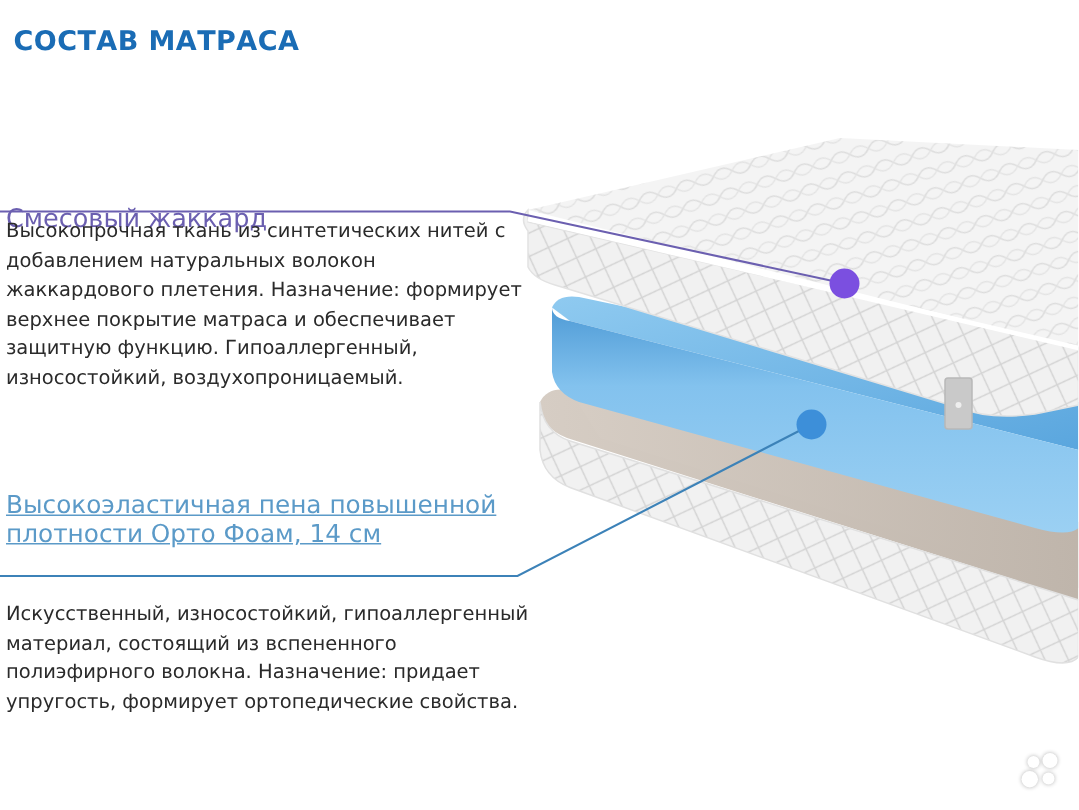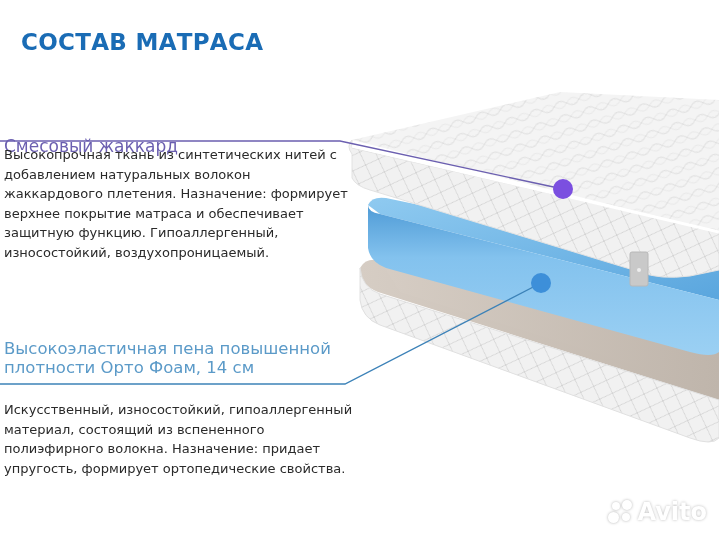--- a/index.html
+++ b/index.html
@@ -4,30 +4,30 @@
   <style>
     html, body { margin: 0; padding: 0; }
     body {
       width: 719px; height: 540px; position: relative; overflow: hidden;
       background: #ffffff;
       font-family: "DejaVu Sans", "Liberation Sans", sans-serif;
     }
     .title {
       position: absolute; left: 9px; top: 17px;
       font-family: "DejaVu Sans", sans-serif; font-weight: bold;
-      font-size: 23px; letter-spacing: 0.3px; color: #1a6cb5;
-      margin: 12px;
+      font-size: 18px; letter-spacing: 0.3px; color: #1a6cb5;
+      margin: 0;
     }
     .art { position: absolute; left: 0; top: 0; }
     .layer-heading {
       position: absolute; left: 4px; margin: 0; font-weight: normal;
       font-family: "DejaVu Sans", sans-serif; line-height: 19px;
     }
     .h-top { top: 117px; font-size: 17px; color: #6b5fb0; margin-top: 20px; }
-    .h-foam { top: 339px; font-size: 16.5px; color: #5b9ac8; width: 340px; }
+    .h-foam { top: 327px; font-size: 16.5px; color: #5b9ac8; width: 340px; text-decoration: underline; }
     .layer-desc {
       position: absolute; left: 4px; margin: 0;
       font-size: 13px; line-height: 19.5px; color: #2a2a2a;
       font-family: "DejaVu Sans", sans-serif;
     }
     .d-top { top: 145px; width: 345px; }
     .d-foam { top: 400px; width: 355px; }
     .watermark {
       position: absolute; right: 12px; bottom: 14px;
       display: flex; align-items: center; gap: 3px;
@@ -104,14 +104,13 @@
 <h2 class="layer-heading h-foam">Высокоэластичная пена повышенной плотности Орто Фоам, 14 см</h2>
 <p class="layer-desc d-foam">Искусственный, износостойкий, гипоаллергенный материал, состоящий из вспененного полиэфирного волокна. Назначение: придает упругость, формирует ортопедические свойства.</p>
 
 <div class="watermark">
   <div class="wm-logo">
     <span style="left:0;top:12px;width:11px;height:11px;"></span>
     <span style="left:4px;top:2px;width:8px;height:8px;"></span>
     <span style="left:14px;top:0;width:10px;height:10px;"></span>
     <span style="left:14px;top:13px;width:8px;height:8px;"></span>
   </div>
-  <span>Avito</span>
 </div>
 
 </body></html>

